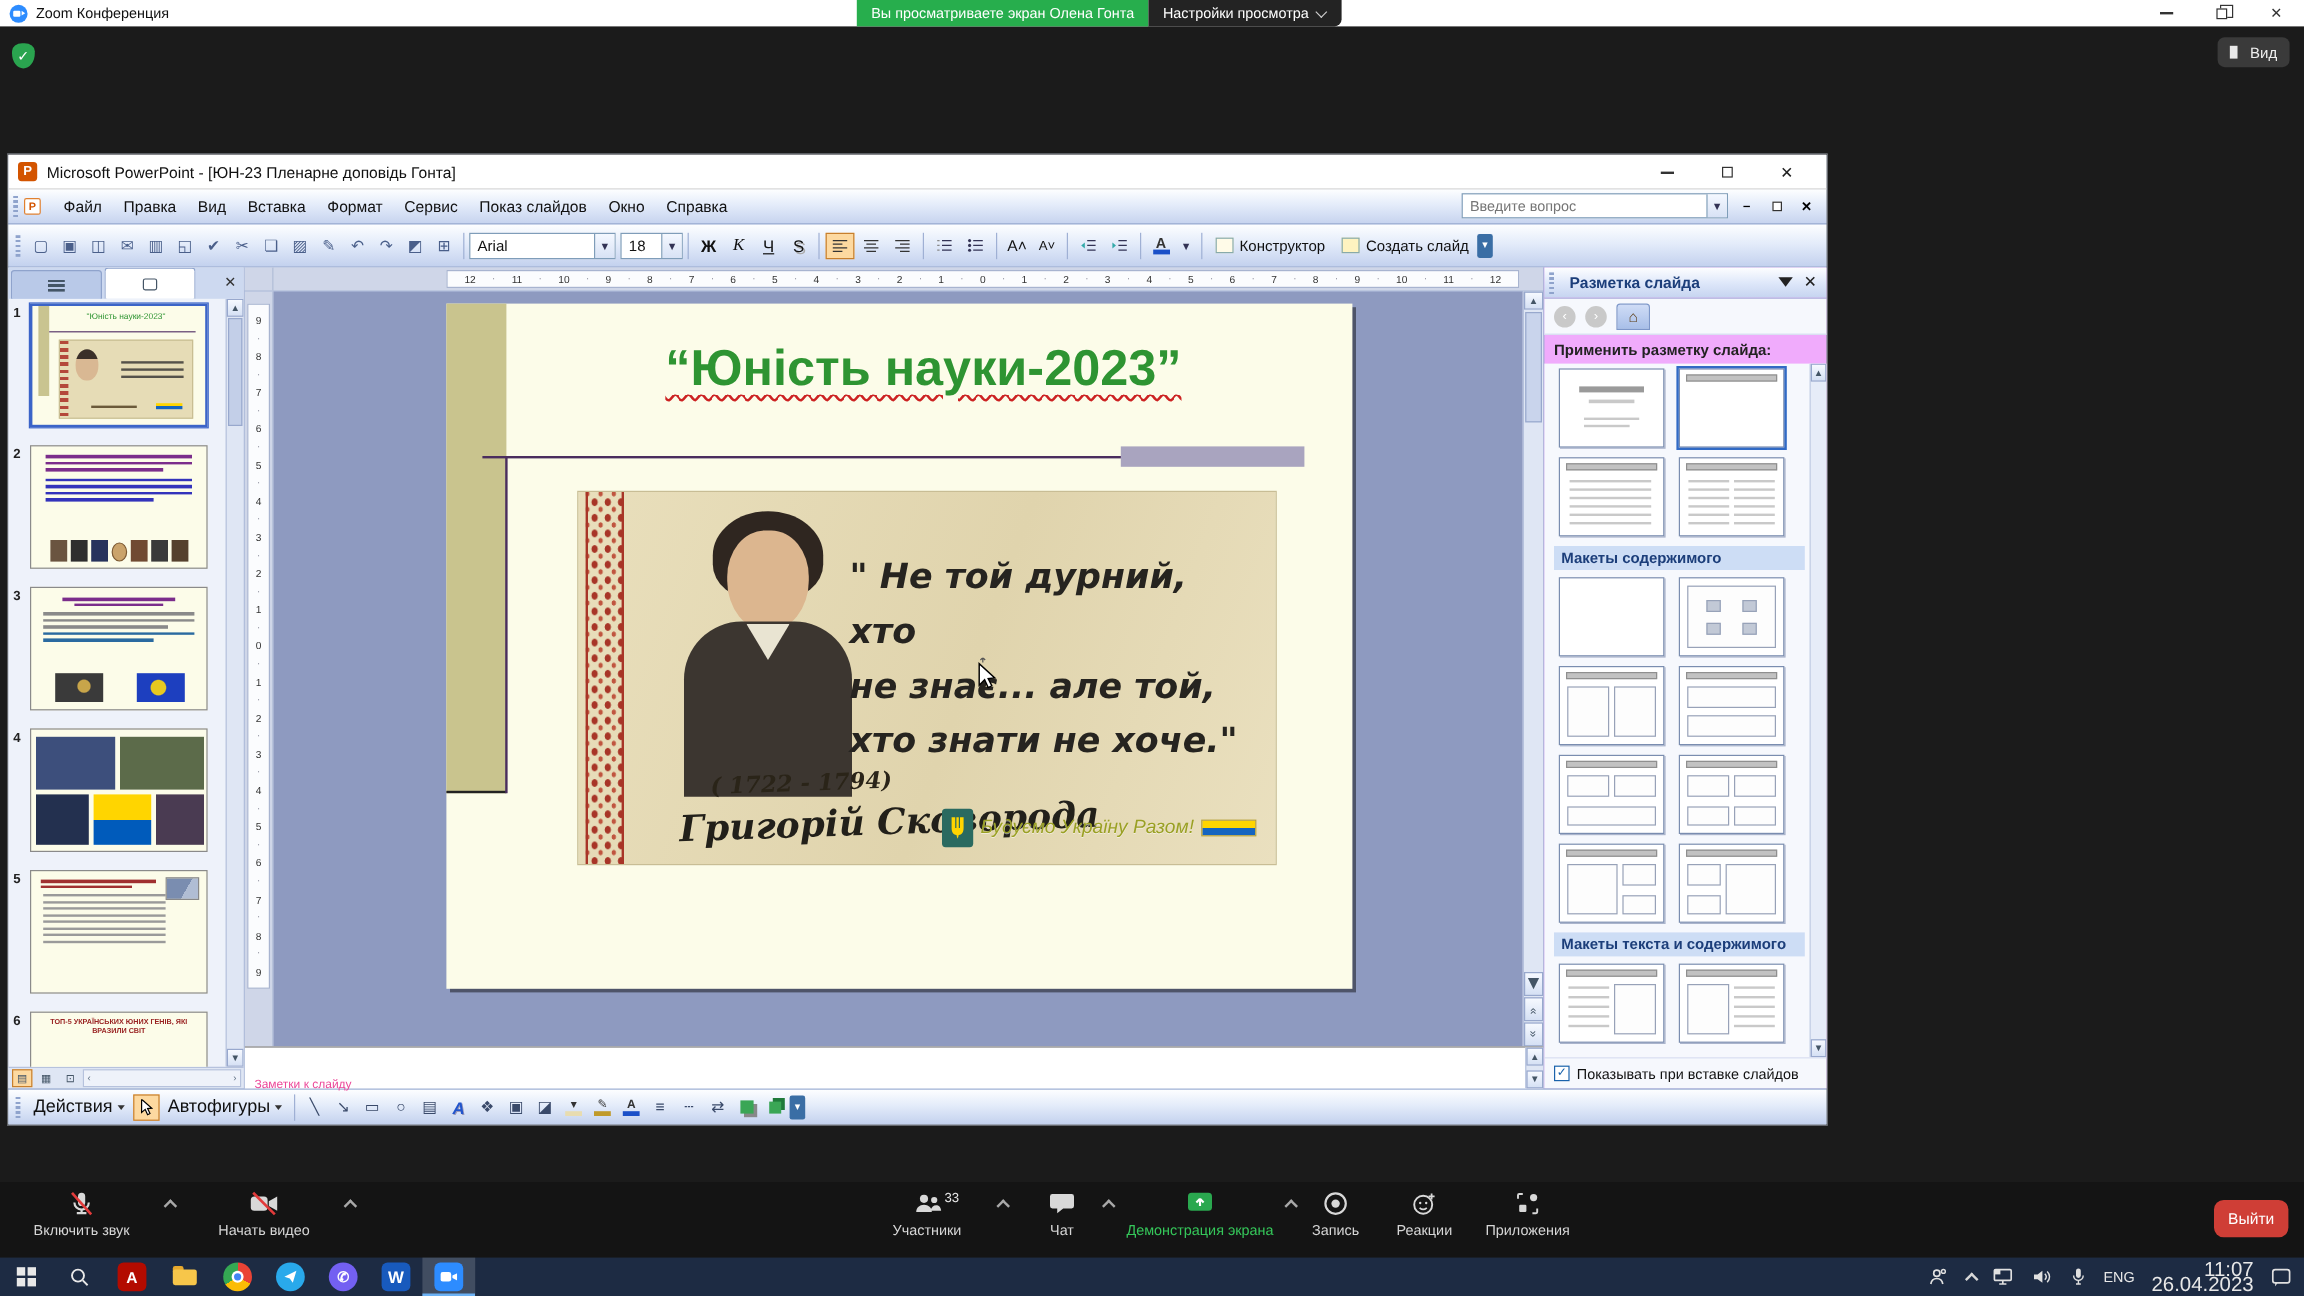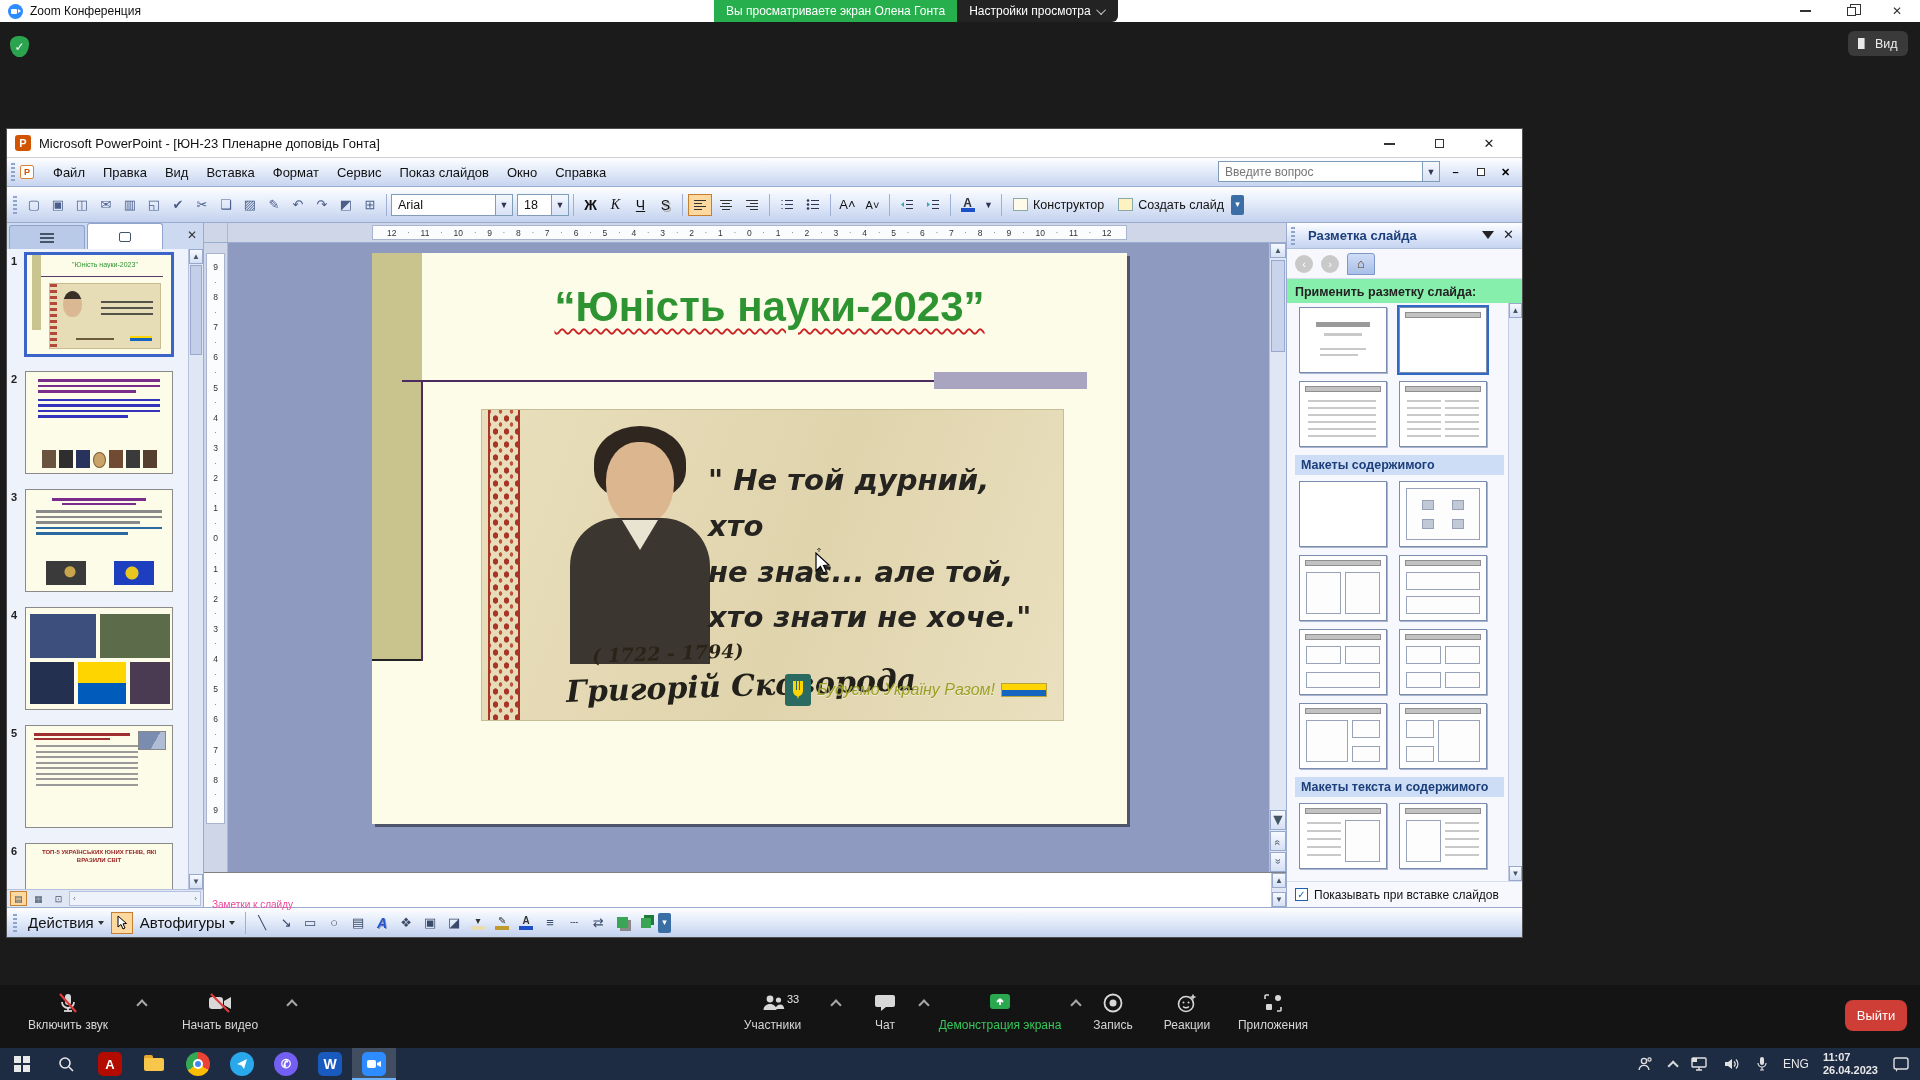--- a/index.html
+++ b/index.html
@@ -104,21 +104,21 @@
   .viewbtns{height:18px;display:flex;align-items:center;background:#dfe6f4;border-top:1px solid #b6c2dd;}
   .vb{width:17px;height:15px;margin-left:3px;display:flex;align-items:center;justify-content:center;font-size:9px;color:#456;border:1px solid transparent;}
   .vb.active{background:#fdd9a0;border:1px solid #c77f2d;}
   .hscroll{flex:1;height:15px;margin:0 2px;background:#eef2fa;border:1px solid #b6c2dd;display:flex;justify-content:space-between;align-items:center;font-size:8px;color:#678;padding:0 3px;}
 
   
   .ccol{flex:1;display:flex;flex-direction:column;min-width:0;}
   .rulerrow{height:20px;display:flex;background:#cfd6e8;border-bottom:1px solid #9aabd0;}
   .rcorner{width:24px;background:#cfd6e8;border-right:1px solid #aab6d2;}
   .hruler{flex:1;position:relative;background:#cfd6e8;}
-  .hruler .white{position:absolute;left:144px;width:755px;top:2px;bottom:2px;background:#fbfcfe;border:1px solid #a8b4d0;display:flex;align-items:center;justify-content:space-between;padding:0 14px;}
+  .hruler .white{position:absolute;left:144px;width:894px;top:2px;bottom:2px;background:#fbfcfe;border:1px solid #a8b4d0;display:flex;align-items:center;justify-content:space-between;padding:0 14px;}
   .hruler span{font-size:8.5px;color:#333;}
   .hruler i,.vruler i{font-style:normal;font-size:7px;color:#667;}
   .canvasrow{flex:1;display:flex;min-height:0;}
   .vruler{width:24px;background:#cfd6e8;border-right:1px solid #aab6d2;position:relative;}
   .vruler .white{position:absolute;top:10px;height:571px;left:2px;right:2px;background:#fbfcfe;border:1px solid #a8b4d0;display:flex;flex-direction:column;align-items:center;justify-content:space-between;padding:8px 0;}
   .vruler span{font-size:8.5px;color:#333;}
   .canvas{flex:1;background:#8e9ac0;position:relative;overflow:hidden;}
   .cscroll{width:17px;background:#dfe6f4;border-left:1px solid #b6c2dd;position:relative;}
   .cscroll .sth{position:absolute;left:1px;right:1px;top:17px;height:92px;background:#c9d4ec;border:1px solid #98a8cd;}
   .navbtn{position:absolute;left:0;right:0;height:20px;background:linear-gradient(#f6f9ff,#d5e0f4);border:1px solid #98a8cd;display:flex;align-items:center;justify-content:center;color:#456;}
@@ -151,21 +151,21 @@
            font-size:29px;line-height:1.58;color:#262420;}
   .s-years{position:absolute;left:110px;top:232px;font-family:"DejaVu Serif",serif;font-style:italic;font-weight:bold;font-size:19px;color:#2a2418;transform:rotate(-2deg);}
   .s-author{position:absolute;left:84px;top:258px;font-family:"DejaVu Serif",serif;font-style:italic;font-weight:bold;font-size:30px;color:#22201a;transform:rotate(-2deg);}
   .s-logo{position:absolute;right:16px;bottom:14px;display:flex;align-items:center;gap:6px;}
   .s-tryzub{width:26px;height:32px;background:#2a6a60;border-radius:3px;display:flex;align-items:center;justify-content:center;}
   .s-caption{font-size:16px;font-weight:normal;font-style:italic;color:#9aa024;text-shadow:0 1px 0 rgba(255,255,255,.5);}
   .s-flag{width:46px;height:14px;background:linear-gradient(#ffd500 50%,#1565c0 50%);border:1px solid #b8a23a;}
   .cursor{position:absolute;left:438px;top:295px;z-index:5;}
 
   
-  .tpane{width:236px;background:#86efac;border-left:1px solid #9aabd0;display:flex;flex-direction:column;}
+  .tpane{width:236px;background:#f0abfc;border-left:1px solid #9aabd0;display:flex;flex-direction:column;}
   .tphead{height:26px;display:flex;align-items:center;background:linear-gradient(#fdfeff,#dfe8fa 50%,#c6d4f0);border-bottom:1px solid #b0bedd;position:relative;}
   .tphead .title{font-size:13px;font-weight:bold;color:#1c3e7a;margin-left:8px;}
   .tphead .tpd{position:absolute;right:28px;top:8px;width:0;height:0;border-left:6px solid transparent;border-right:6px solid transparent;border-top:8px solid #222;}
   .tphead .tpx{position:absolute;right:8px;top:4px;font-size:13px;color:#222;}
   .tpnav{height:30px;background:#f6f8fd;display:flex;align-items:center;gap:8px;padding-left:8px;border-bottom:1px solid #d5ddef;}
   .navcirc{width:18px;height:18px;border-radius:50%;background:#c9c9c9;color:#fff;font-size:11px;display:flex;align-items:center;justify-content:center;}
   .homebtn{width:28px;height:22px;background:linear-gradient(#cfdcf6,#a8bfe8);border:1px solid #7d97c9;border-radius:3px 3px 0 0;display:flex;align-items:center;justify-content:center;font-size:13px;color:#5a3a10;}
   .tpapply{font-size:12.5px;font-weight:bold;color:#222;padding:6px 8px 4px;}
   .tplist{flex:1;overflow:hidden;position:relative;background:#f6f8fd;padding-left:6px;}
   .tp-sec{background:#cdddf5;color:#1c3e7a;font-weight:bold;font-size:12.5px;padding:3px 6px;margin:4px 18px 2px 2px;}
@@ -238,21 +238,21 @@
   .chrome{background:conic-gradient(#ea4335 0 33%,#fbbc05 33% 66%,#34a853 66% 100%);border-radius:50%;position:relative;}
   .chrome i{position:absolute;left:7px;top:7px;width:10px;height:10px;background:#fff;border-radius:50%;}
   .chrome i:after{content:"";position:absolute;left:2px;top:2px;width:6px;height:6px;background:#4285f4;border-radius:50%;}
   .tg{background:#29a9eb;border-radius:50%;}
   .viber{background:#7360f2;border-radius:50%;font-size:12px;}
   .word{background:#185abd;font-size:14px;}
   .zoomapp{background:#2d8cff;}
   .tray{position:absolute;right:0;top:0;height:32px;display:flex;align-items:center;gap:14px;padding-right:10px;color:#e8e8e8;}
   .trayic{display:flex;align-items:center;justify-content:center;}
   .lang{font-size:12px;}
-  .clock{font-size:11px;text-align:left;line-height:13px;font-weight:bold;}
+  .clock{font-size:17px;text-align:right;line-height:13px;}
   .trchev{width:8px;height:8px;border-top:2px solid #d8d8d8;border-right:2px solid #d8d8d8;transform:rotate(-45deg) translateY(3px);}
 </style>
 </head>
 <body>
 
 <div id="screen">
 
   <div class="ztitle">
     <span class="zlogo"></span>
     <span class="ztext">Zoom Конференция</span>

